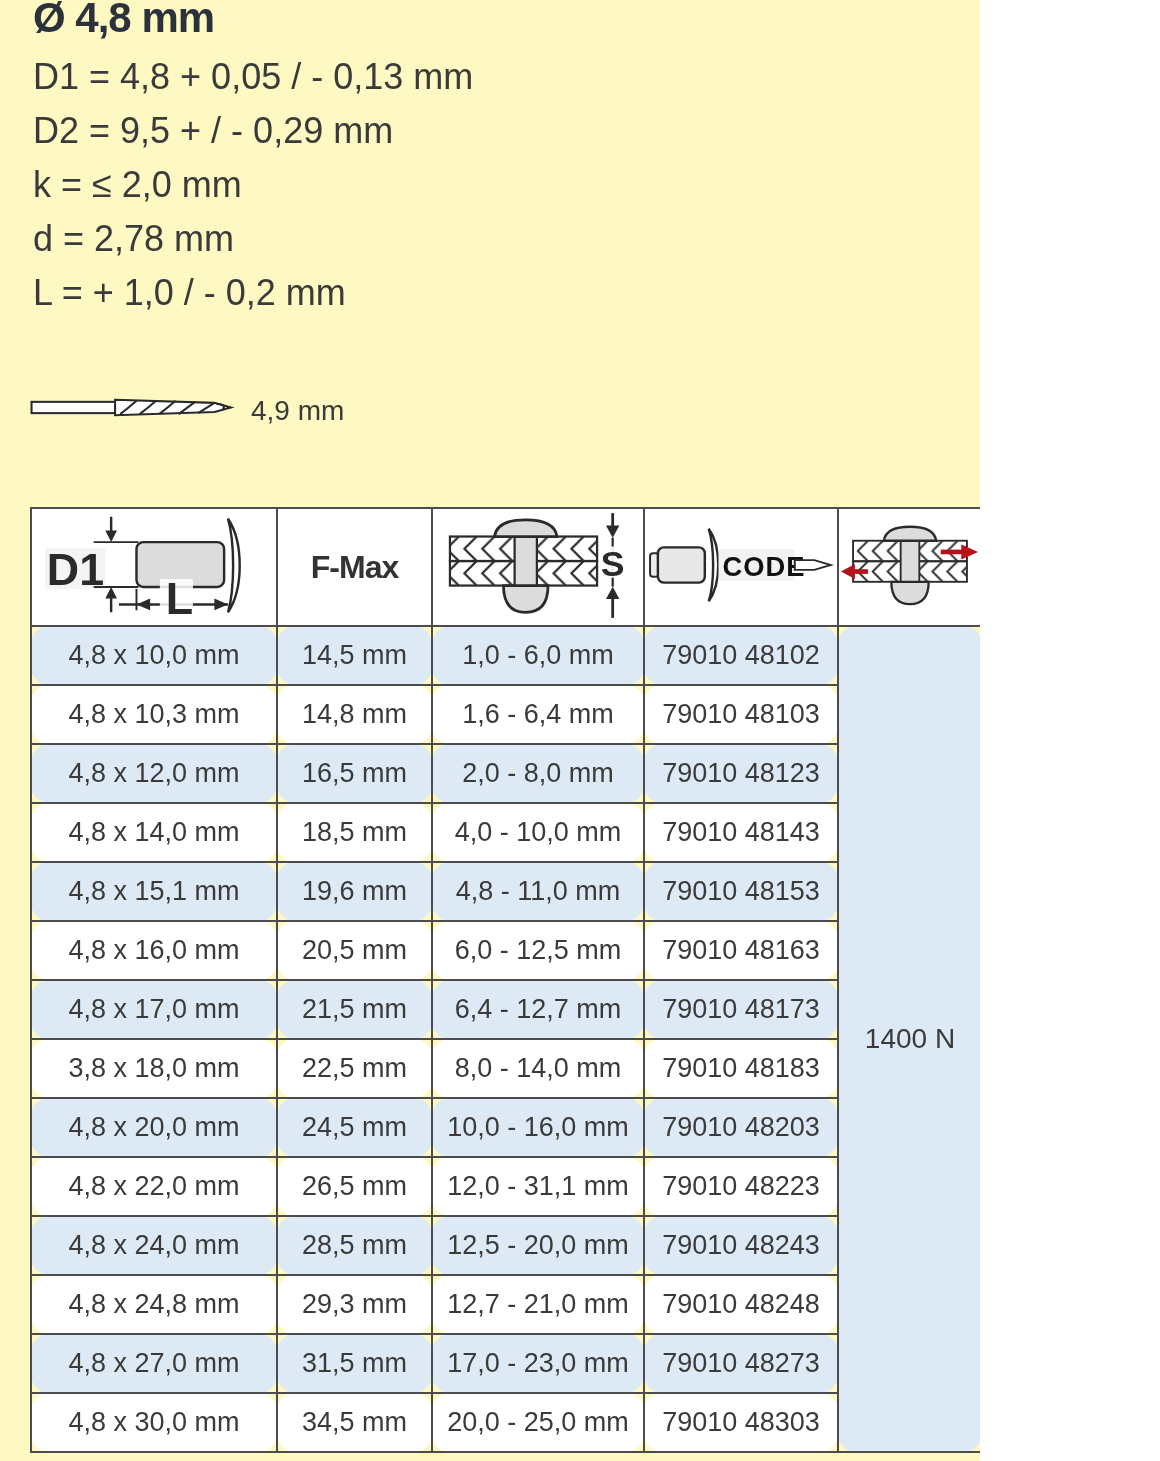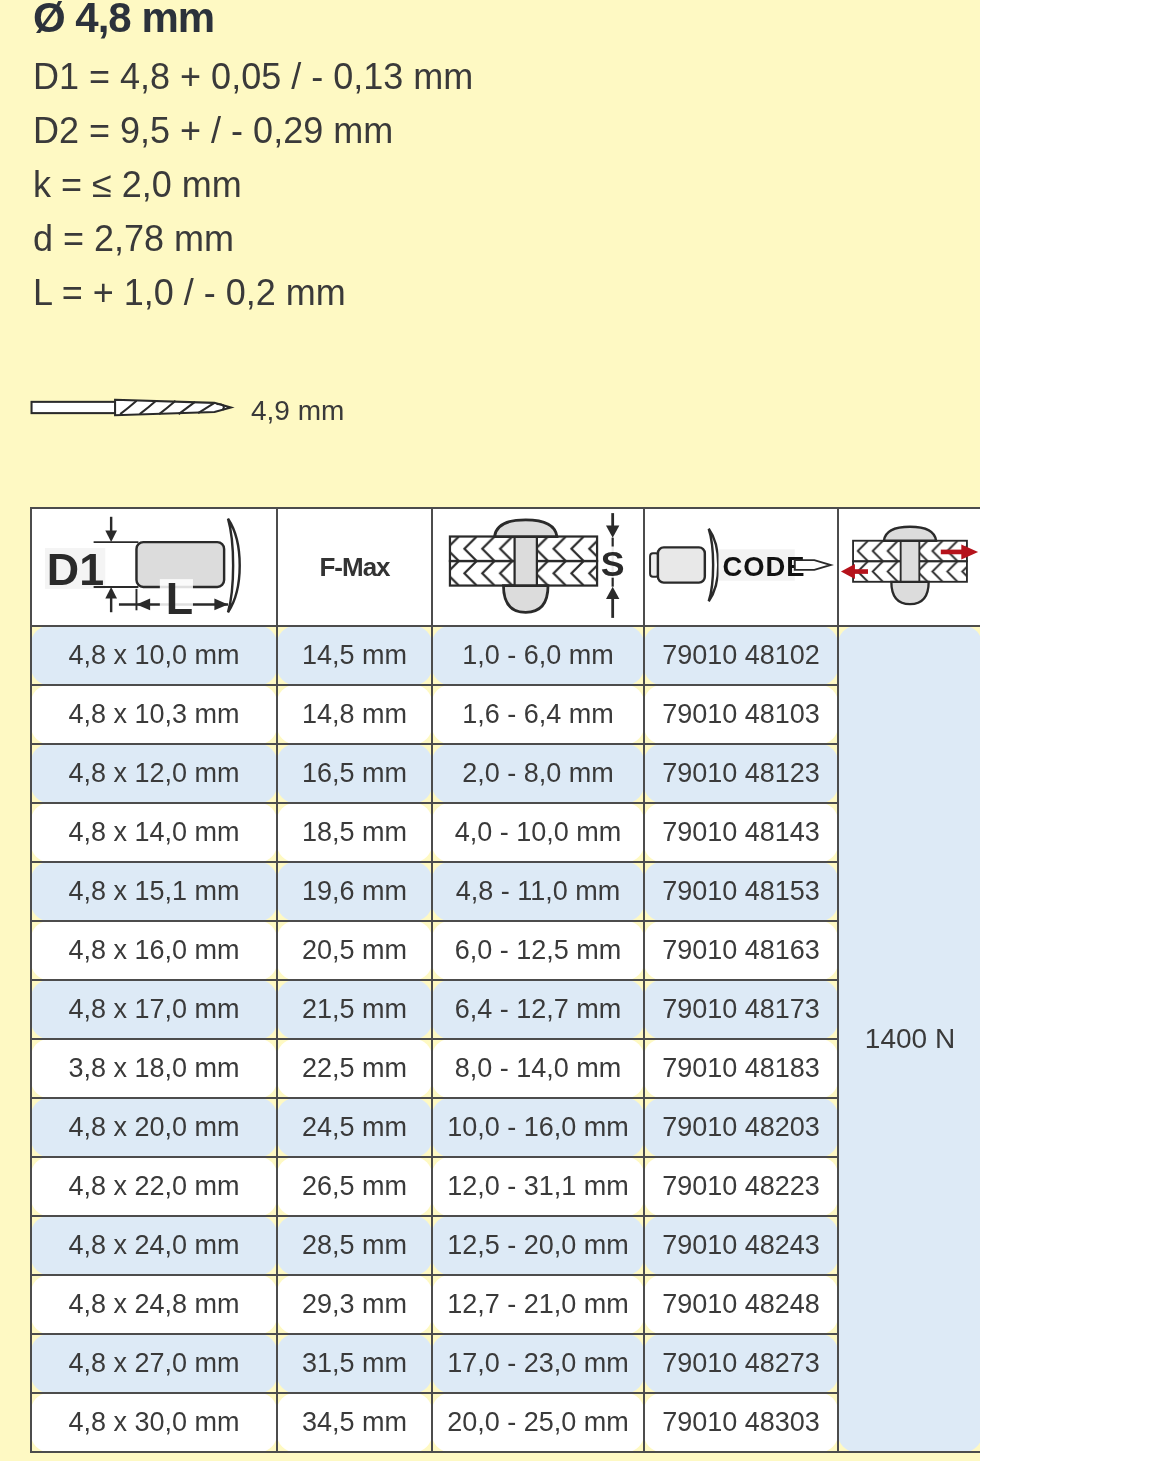--- a/index.html
+++ b/index.html
@@ -34,21 +34,21 @@
     border:2px solid #4c4c4c;
     text-align:center;vertical-align:middle;
     padding:0;overflow:hidden;
   }
   .spec-table thead tr{height:117px;}
   .spec-table th{background:#ffffff;}
   .spec-table tbody tr{height:59px;}
   .spec-table td{font-size:27px;color:#3a3a3a;background:#ffffff;border-radius:18px;}
   .spec-table tbody tr.alt td{background:#ddeaf6;}
   .spec-table td.merged{background:#ddeaf6;font-size:28px;}
-  .fmax-header{font-size:26px;color:#333333;letter-spacing:-1px;}
+  .fmax-header{font-size:32px;color:#333333;letter-spacing:-1px;}
   svg text{font-family:"Liberation Sans", sans-serif;}
 </style>
 </head>
 <body>
 
 <div class="page">
 
   <h1 class="title">Ø 4,8 mm</h1>
 
   <div class="specs">

